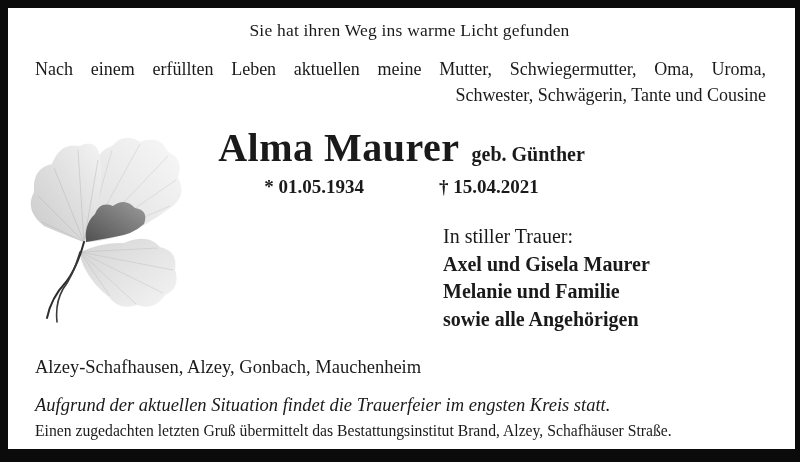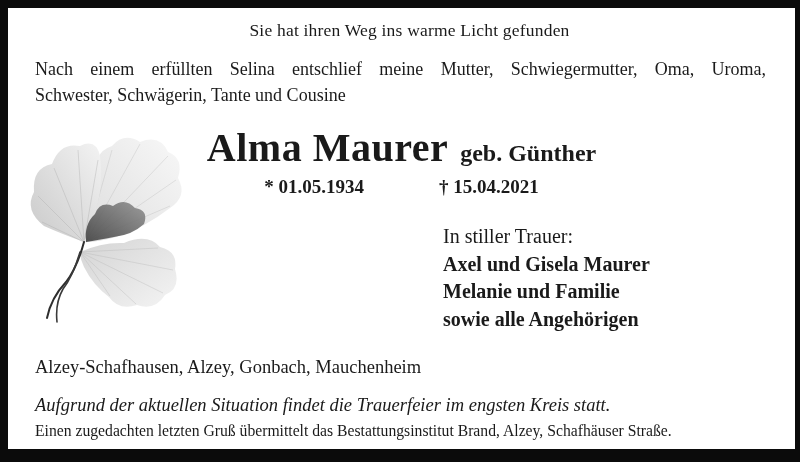--- a/index.html
+++ b/index.html
@@ -20,33 +20,33 @@
     top:12px;left:8px;width:100%;
     text-align:center;
     font-size:17.5px;
     letter-spacing:.2px;
   }
   .intro{
     top:48px;left:27px;width:731px;
     font-size:18px;line-height:26px;
   }
   .intro-line1{text-align:justify;text-align-last:justify;}
-  .intro-line2{text-align:left;}
+  .intro-line2{text-align:right;}
   .leaf{
     top:122px;left:14px;width:190px;height:205px;
   }
   .name-row{
     top:116px;left:0;width:100%;
     text-align:center;white-space:nowrap;
   }
   .name{
     font-size:40px;font-weight:bold;letter-spacing:.5px;
   }
   .maiden{
-    font-size:24px;font-weight:bold;margin-left:12px;
+    font-size:20px;font-weight:bold;margin-left:12px;
   }
   .dates{
     top:168px;left:0;width:100%;
     text-align:center;
     font-size:19px;font-weight:bold;white-space:nowrap;
   }
   .dates .death-date{margin-left:75px;}
   .mourning{
     top:215px;left:435px;
     font-size:20px;line-height:27.5px;
@@ -70,21 +70,21 @@
   }
 </style>
 </head>
 <body>
 
 <div class="page">
 
   <div class="abs epitaph">Sie hat ihren Weg ins warme Licht gefunden</div>
 
   <div class="abs intro">
-    <div class="intro-line1">Nach einem erfüllten Selina entschlief meine Mutter, Schwiegermutter, Oma, Uroma,</div>
+    <div class="intro-line1">Nach einem erfüllten Leben aktuellen meine Mutter, Schwiegermutter, Oma, Uroma,</div>
     <div class="intro-line2">Schwester, Schwägerin, Tante und Cousine</div>
   </div>
 
   <svg class="abs leaf" viewBox="0 0 190 205" aria-hidden="true">
     <defs>
       <linearGradient id="gl1" x1="0" y1="1" x2="1" y2="0">
         <stop offset="0" stop-color="#c9c9c9"></stop>
           <stop offset="1" stop-color="#f3f3f3"></stop>
       </linearGradient>
       <linearGradient id="gl2" x1="0" y1="1" x2="1" y2="0">

